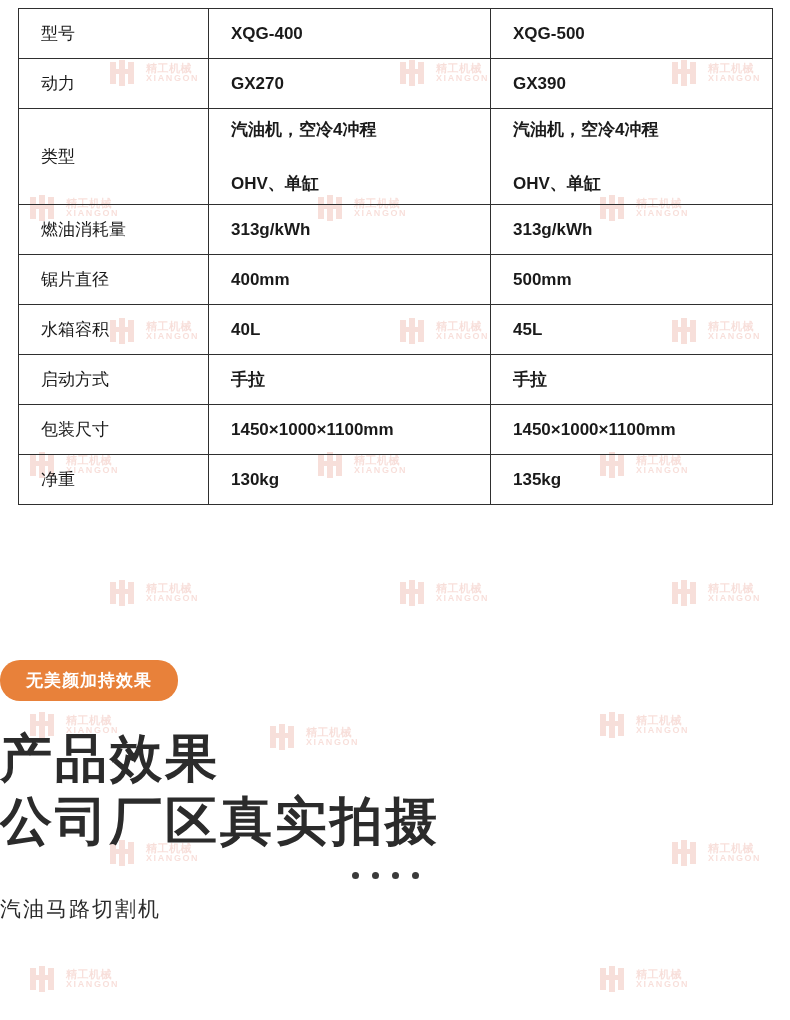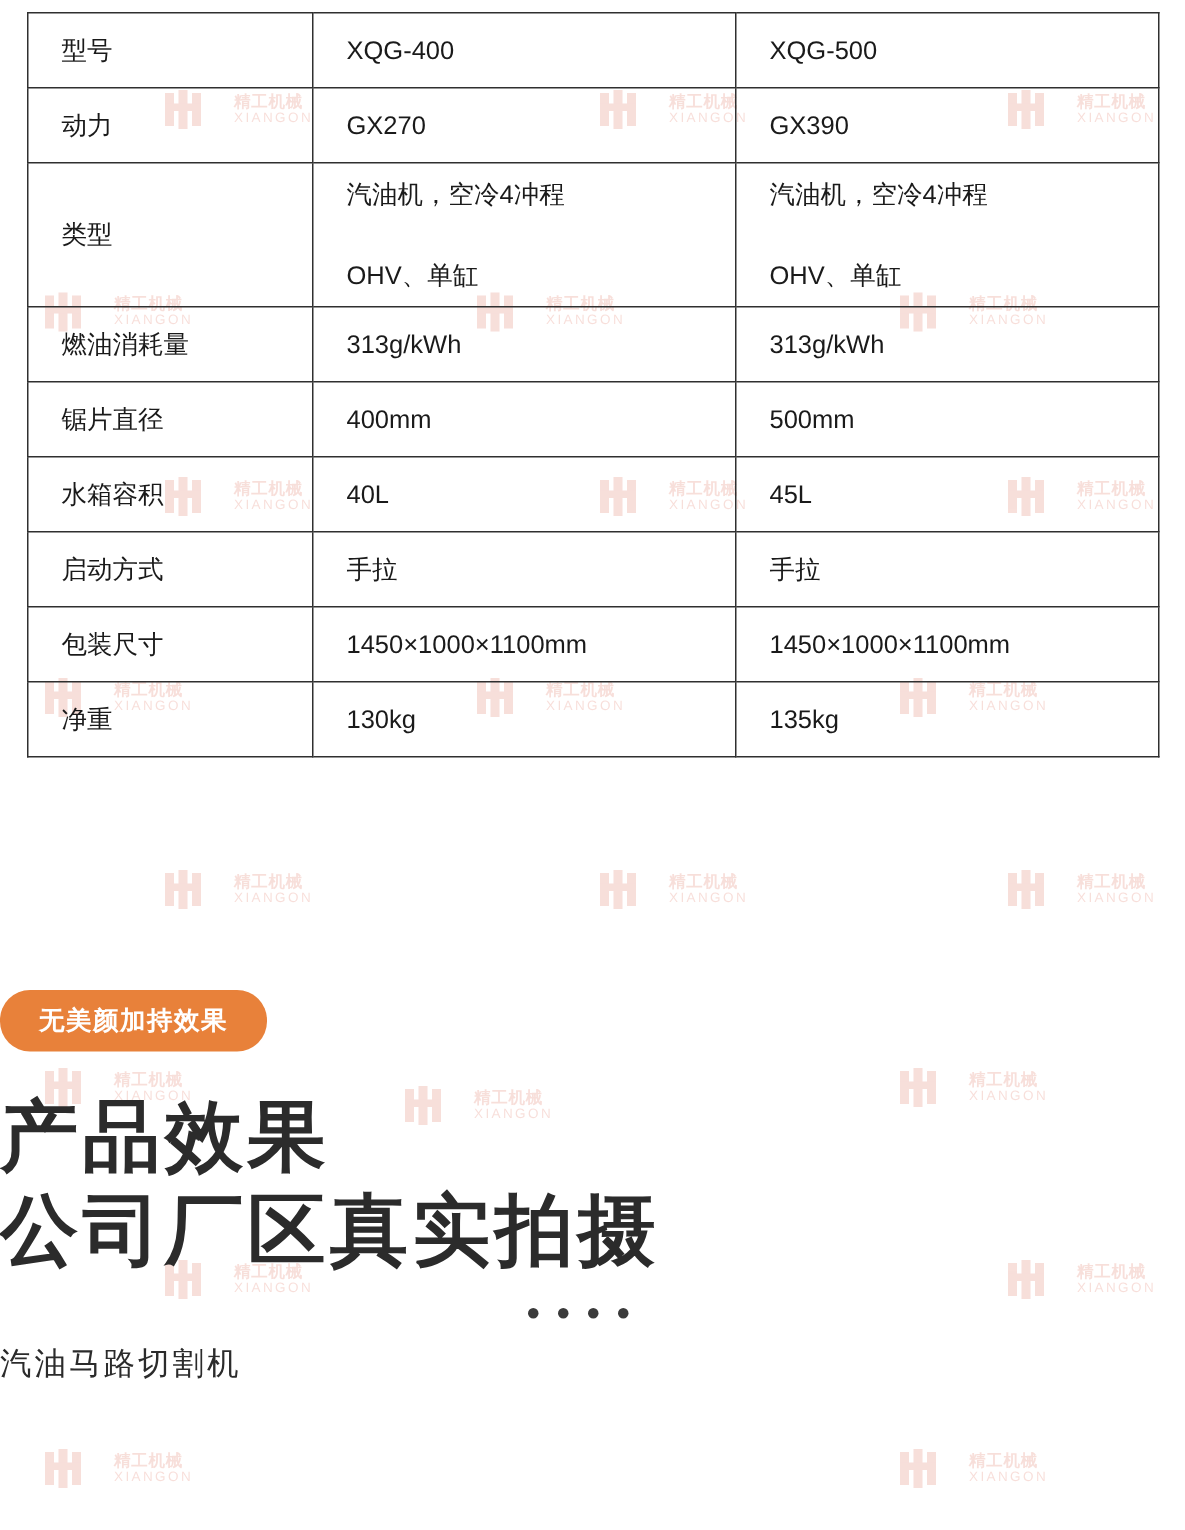--- a/index.html
+++ b/index.html
@@ -20,21 +20,21 @@
   .watermarks {
     position: absolute;
     inset: 0;
     pointer-events: none;
     z-index: 5;
   }
   .wm {
     position: absolute;
     display: flex;
     align-items: center;
-    gap: 20px;
+    gap: 10px;
     opacity: 0.17;
   }
   .wm .wm-mark {
     width: 26px;
     height: 26px;
     position: relative;
     flex: 0 0 auto;
   }
   .wm .wm-mark span {
     position: absolute;
@@ -52,21 +52,21 @@
   }
   .wm .wm-text .t1 {
     font-size: 11px;
     font-weight: bold;
     color: #d6452b;
     letter-spacing: 0.5px;
     white-space: nowrap;
   }
   .wm .wm-text .t2 {
     font-size: 9px;
-    font-weight: normal;
+    font-weight: bold;
     color: #d6452b;
     letter-spacing: 1.6px;
     white-space: nowrap;
   }
 
   
   .spec-wrap {
     position: absolute;
     left: 18px;
     top: 8px;
@@ -83,21 +83,21 @@
     border: 1px solid #2f2f2f;
     padding: 0 22px;
     font-size: 17px;
     color: #1a1a1a;
     vertical-align: middle;
     line-height: 1.5;
     height: 50px;
     background: transparent;
   }
   table.spec td.label { width: 190px; }
-  table.spec td.val   { width: 282px; }
+  table.spec td.val   { width: 282px; font-weight: bold; }
   table.spec tr.tall td { height: 96px; }
   table.spec td .line2 { display: block; }
   table.spec td .line2:first-child { margin-bottom: 28px; }
 
   
   .promo {
     position: absolute;
     left: 0;
     top: 660px;
     width: 770px;

